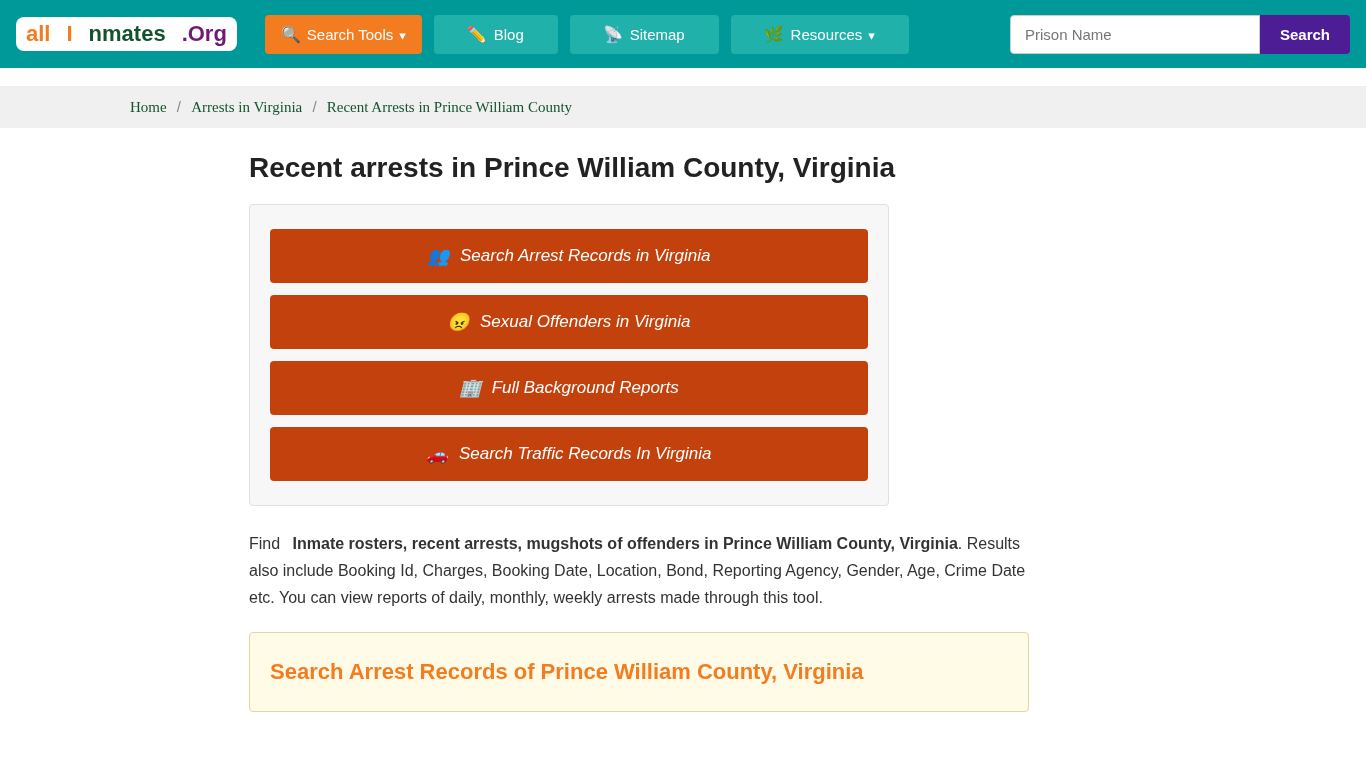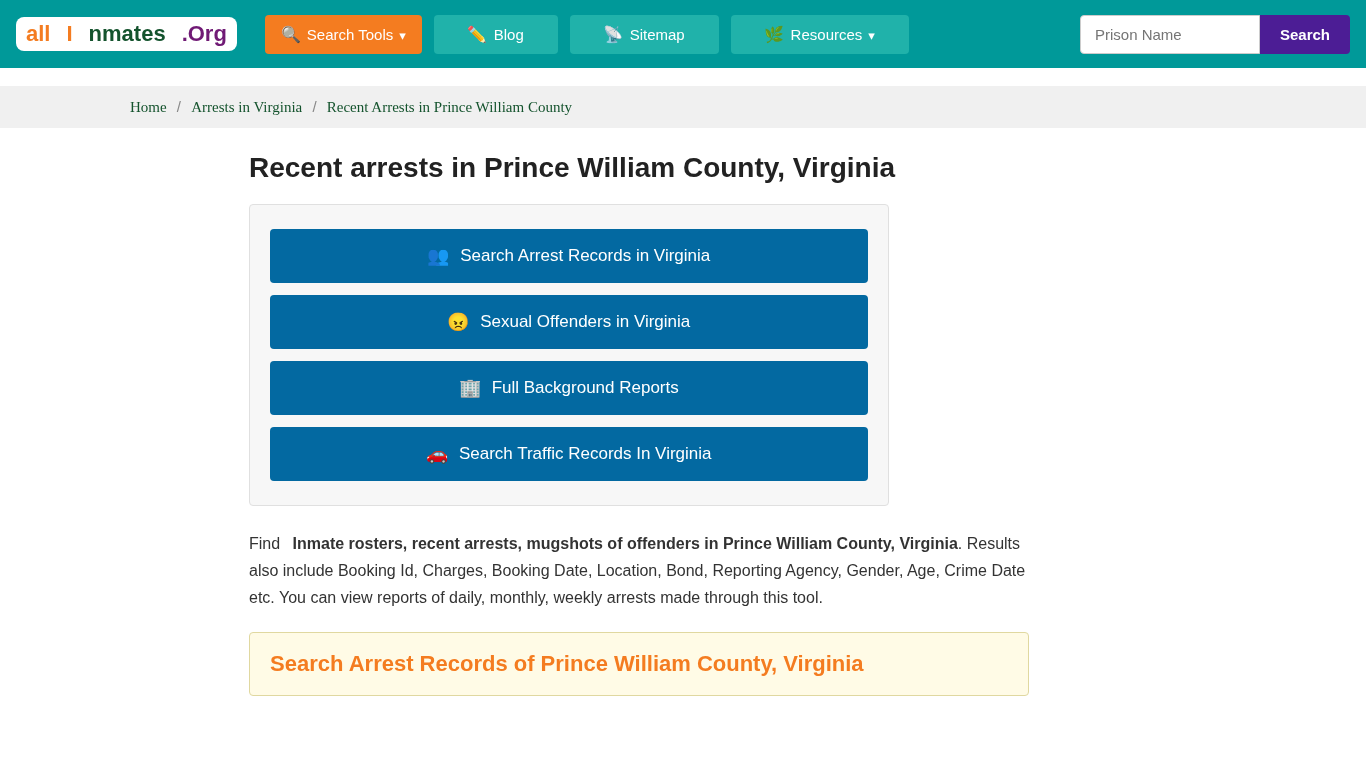--- a/index.html
+++ b/index.html
@@ -56,21 +56,21 @@
       align-items: center;
       gap: 6px;
       white-space: nowrap;
     }
     .nav-spacer { flex: 1; }
     .search-input {
       padding: 10px 14px;
       font-size: 15px;
       border: 1px solid #ccc;
       border-radius: 4px 0 0 4px;
-      width: 180px;
+      width: 250px;
       outline: none;
     }
     .search-submit {
       background-color: #4c1d95;
       color: #fff;
       border: none;
       padding: 10px 20px;
       font-size: 15px;
       border-radius: 0 4px 4px 0;
       cursor: pointer;
@@ -108,52 +108,53 @@
       background: #f7f7f7;
       border: 1px solid #e0e0e0;
       border-radius: 4px;
       padding: 24px 20px;
       margin-bottom: 24px;
       max-width: 640px;
     }
     .action-btn {
       display: block;
       width: 100%;
-      background-color: #0369a1;
+      background-color: #c2410c;
       color: #fff;
       border: none;
       border-radius: 4px;
       padding: 16px 20px;
       font-size: 17px;
       cursor: pointer;
       text-align: center;
       margin-bottom: 12px;
       display: flex;
       align-items: center;
       justify-content: center;
       gap: 10px;
+      font-style: italic;
     }
     .action-btn:last-child { margin-bottom: 0; }
 
     
     .description-text {
       font-size: 16px;
       color: #333;
       line-height: 1.7;
       margin-bottom: 20px;
       max-width: 780px;
     }
     .description-text b { font-weight: bold; padding-left: 8px; }
 
     
     .section-title-box {
       background: #fffbe6;
       border: 1px solid #e0d8a0;
       border-radius: 4px;
-      padding: 18px 20px;
+      padding: 26px 20px;
       max-width: 780px;
     }
     .section-title-box h2 {
       color: #f47c20;
       font-size: 22px;
       font-weight: bold;
     }
 
     
     .icon-users::before { content: "👥"; font-size: 18px; }

